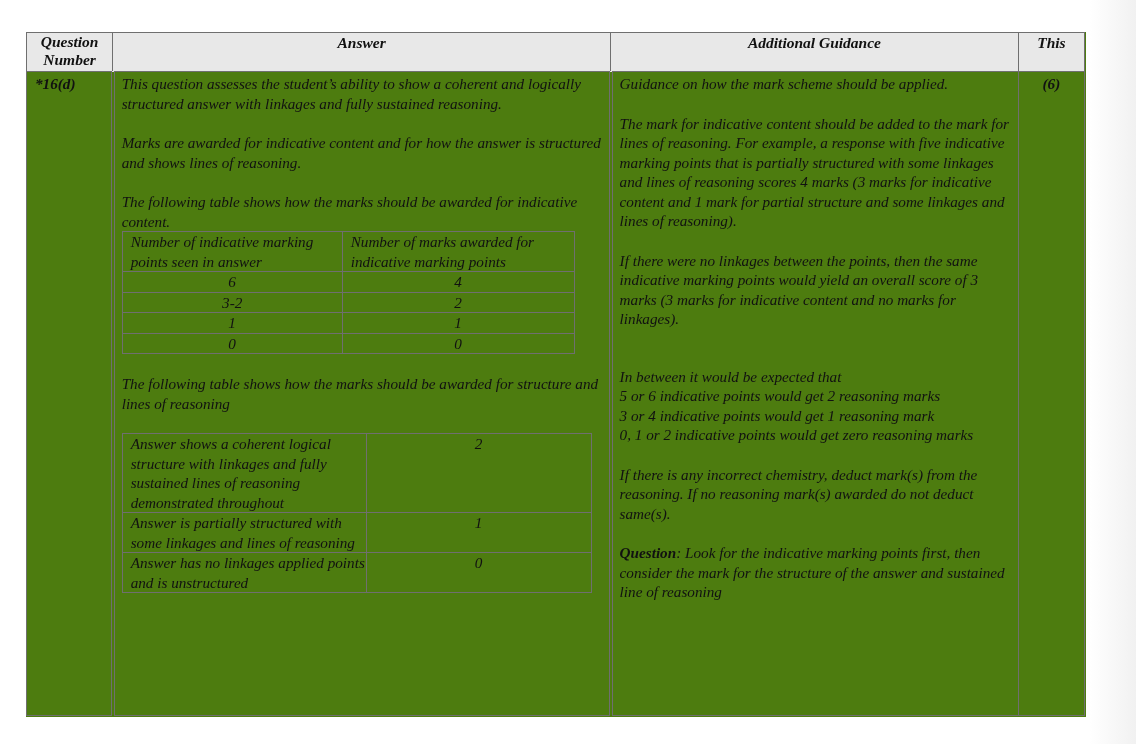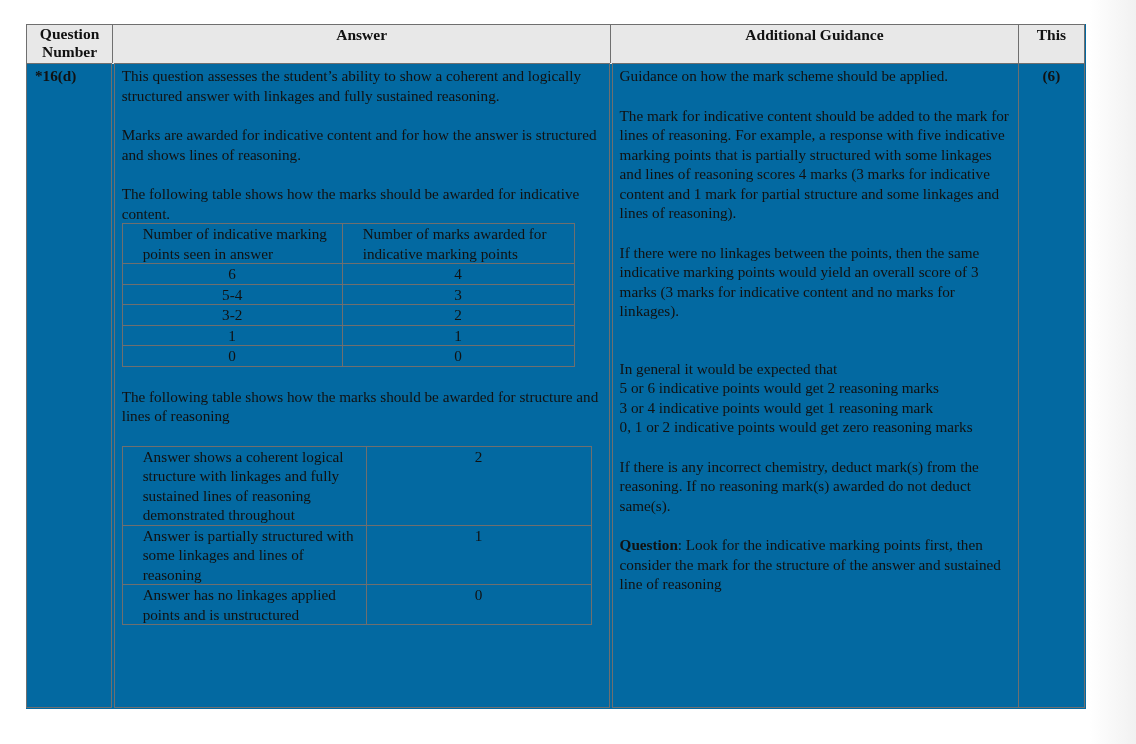--- a/index.html
+++ b/index.html
@@ -1,21 +1,21 @@
 <!DOCTYPE html>
 <html><head>
 <meta charset="utf-8">
 <style>
   html, body { margin:0; padding:0; }
   body {
     width:1136px; height:744px; overflow:hidden; position:relative;
     background: linear-gradient(to right, #ffffff 0px, #ffffff 1090px, #f1f1f1 1136px);
     font-family: "Liberation Serif", serif; color:#111;
   }
-  .page { position:absolute; left:26px; top:24px; width:1060px; height:685px; background:#0369a1; }
+  .page { position:absolute; left:26px; top:32px; width:1060px; height:685px; background:#4d7c0f;font-style:italic; }
   table.main {
     border-collapse:collapse; width:1059px; height:684px; table-layout:fixed;
     font-size:15.2px; line-height:19.5px;
   }
   table.main > tbody > tr > th, table.main > tbody > tr > td {
     border:1.5px solid #6f6f6f; vertical-align:top; padding:0;
   }
   table.main th { background:#e8e8e8; font-weight:bold; height:38px; vertical-align:middle; text-align:center; font-size:15.5px; }
   .qn-head { line-height:18px; }
   .col-q { width:86px; }
@@ -23,21 +23,21 @@
   .col-g { width:407px; }
   .col-m { width:66px; }
   .qnum { font-weight:bold; padding:2px 0 0 8px !important; }
   .mark { font-weight:bold; text-align:center; padding-top:2px !important; }
   .answer { padding:2px 6px 0 7px !important; border-left:4px double #6f6f6f !important;margin-top:24px; }
   .guid { padding:2px 8px 0 7px !important; border-left:4px double #6f6f6f !important;margin-left:31px; }
   p { margin:0; }
   .gap { height:20px; }
   .gap2 { height:38px; }
   table.sub { border-collapse:collapse; table-layout:fixed; margin-top:0; }
-  table.sub td { border:1.5px solid #6f6f6f; padding:0 0 0 20px; vertical-align:top; }
+  table.sub td { border:1.5px solid #6f6f6f; padding:0 0 0 8px; vertical-align:top; }
   table.sub td.c { text-align:center; padding:0; }
   .t1 { width:453px; }
   .t1 .c1 { width:220px; }
   .t2 { width:470px; }
   .t2 .c1 { width:244px; }
   .b { font-weight:bold; }
 </style>
 </head>
 <body>
 
@@ -72,24 +72,20 @@
             <tbody>
                 <tr>
               <td>Number of indicative marking points seen in answer</td>
               <td>Number of marks awarded for indicative marking points</td>
             </tr>
             <tr>
               <td class="c">6</td>
               <td class="c">4</td>
             </tr>
             <tr>
-              <td class="c">5-4</td>
-              <td class="c">3</td>
-            </tr>
-            <tr>
               <td class="c">3-2</td>
               <td class="c">2</td>
             </tr>
             <tr>
               <td class="c">1</td>
               <td class="c">1</td>
             </tr>
             <tr>
               <td class="c">0</td>
               <td class="c">0</td>
@@ -120,21 +116,21 @@
           </tbody>
             </table>
         </td>
         <td class="guid">
           <p>Guidance on how the mark scheme should be applied.</p>
           <div class="gap"></div>
           <p>The mark for indicative content should be added to the mark for lines of reasoning. For example, a response with five indicative marking points that is partially structured with some linkages and lines of reasoning scores 4 marks (3 marks for indicative content and 1 mark for partial structure and some linkages and lines of reasoning).</p>
           <div class="gap"></div>
           <p>If there were no linkages between the points, then the same indicative marking points would yield an overall score of 3 marks (3 marks for indicative content and no marks for linkages).</p>
           <div class="gap2"></div>
-          <p>In general it would be expected that</p>
+          <p>In between it would be expected that</p>
           <p>5 or 6 indicative points would get 2 reasoning marks</p>
           <p>3 or 4 indicative points would get 1 reasoning mark</p>
           <p>0, 1 or 2 indicative points would get  zero reasoning marks</p>
           <div class="gap"></div>
           <p>If there is any incorrect chemistry, deduct mark(s) from the reasoning.  If no reasoning mark(s) awarded do not deduct same(s).</p>
           <div class="gap"></div>
           <p><span class="b">Question</span><span>: Look for the indicative marking points first, then consider the mark for the structure of the answer and sustained line of reasoning</span></p>
         </td>
         <td class="mark">(6)</td>
       </tr>

